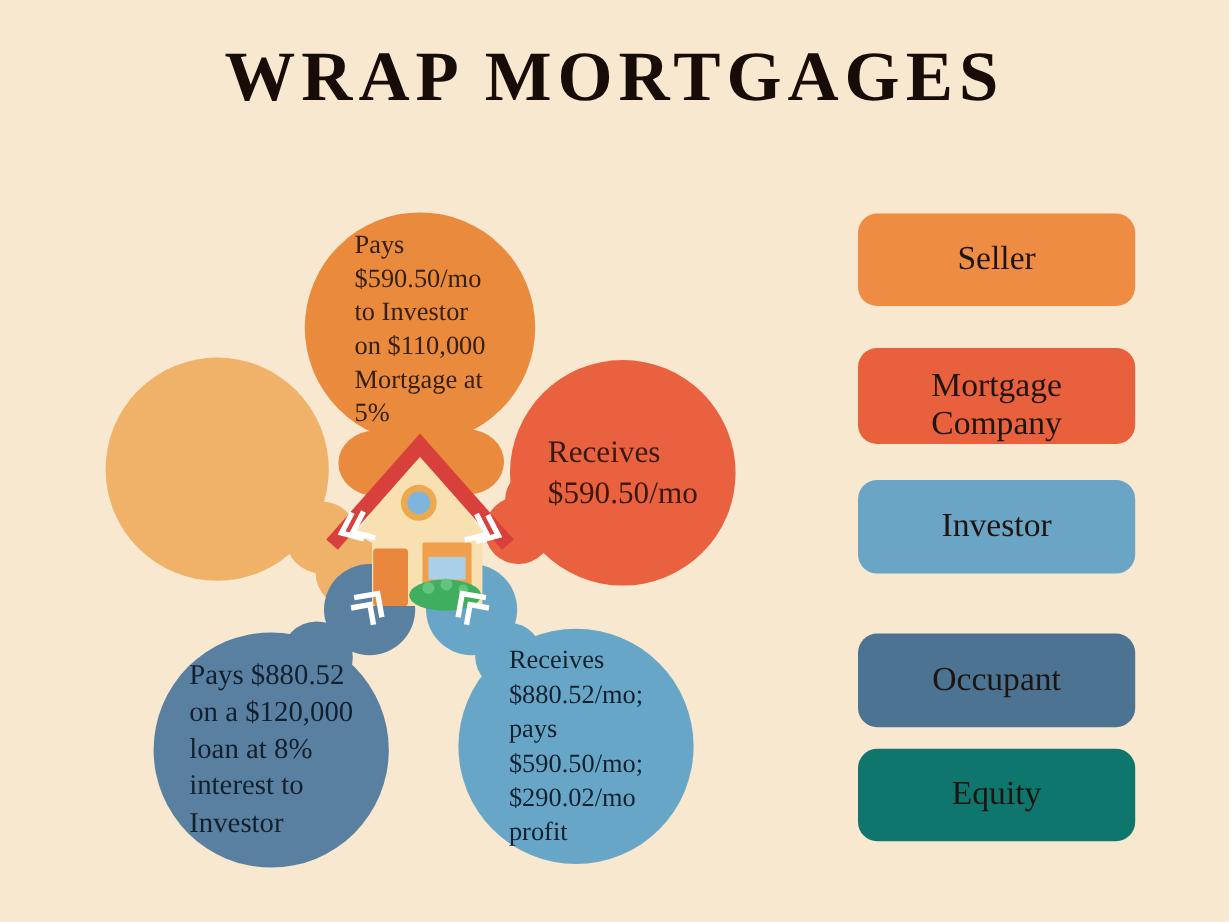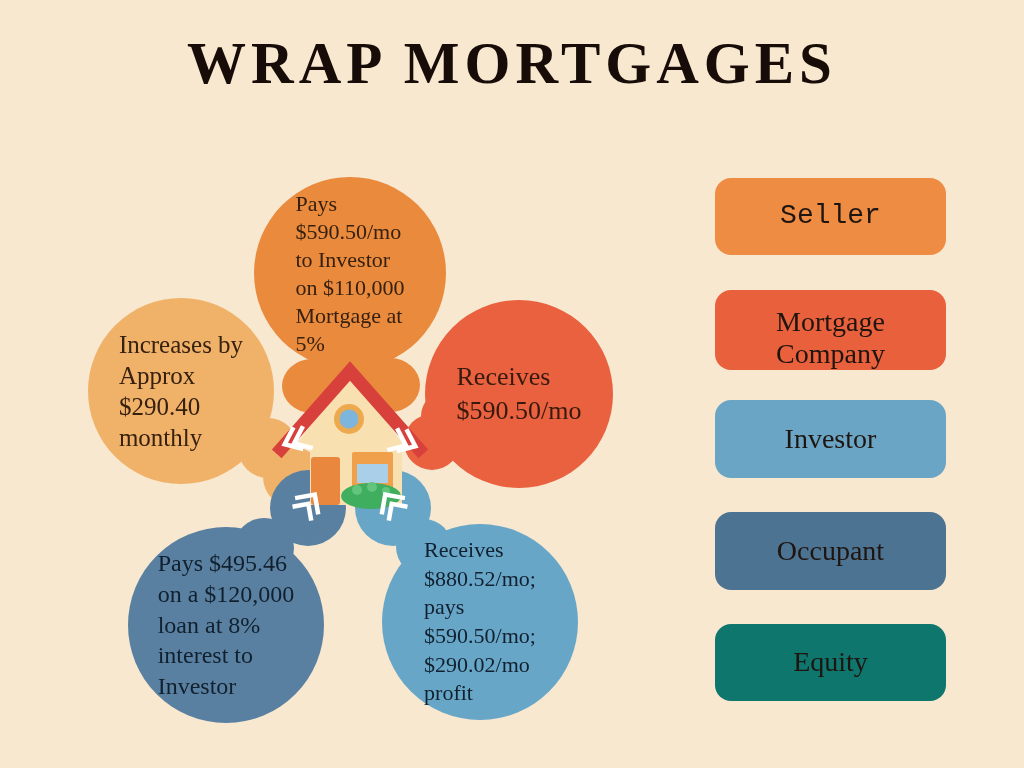--- a/index.html
+++ b/index.html
@@ -123,50 +123,46 @@
       </g>
     </g>
   </svg>
 
   <div class="bubble-label b0" style="color: rgb(54, 32, 15);">Pays
 $590.50/mo
 to Investor
 on $110,000
 Mortgage at
 5%</div>
-  <div class="bubble-label b1" style="color: rgb(54, 32, 15);">Increases by
-Approx
-$290.40
-monthly</div>
   <div class="bubble-label b2" style="color: rgb(55, 26, 13);">Receives
 $590.50/mo</div>
-  <div class="bubble-label b3" style="color: rgb(17, 32, 46);">Pays $495.46
+  <div class="bubble-label b3" style="color: rgb(17, 32, 46);">Pays $880.52
 on a $120,000
 loan at 8%
 interest to
 Investor</div>
   <div class="bubble-label b4" style="color: rgb(17, 32, 46);">Receives
 $880.52/mo;
 pays
 $590.50/mo;
 $290.02/mo
 profit</div>
 
   <div>
-    <div class="legend-item li0" style="background-color: rgb(238, 140, 67); font-family: Liberation Mono, monospace;">
+    <div class="legend-item li0" style="background-color: rgb(238, 140, 67);">
       <span class="legend-label">Seller</span>
     </div>
     <div class="legend-item li1" style="background-color: rgb(233, 96, 60);">
       <span class="legend-label">Mortgage
 Company</span>
     </div>
     <div class="legend-item li2" style="background-color: rgb(107, 165, 197);">
       <span class="legend-label">Investor</span>
     </div>
-    <div class="legend-item li3" style="background-color: rgb(77, 115, 146);">
+    <div class="legend-item li3" style="background-color: rgb(77, 115, 146); margin-top: 16px;">
       <span class="legend-label">Occupant</span>
     </div>
     <div class="legend-item li4" style="background-color: #0f766e;">
       <span class="legend-label">Equity</span>
     </div>
   </div>
 
 </div>
 
 </body></html>

